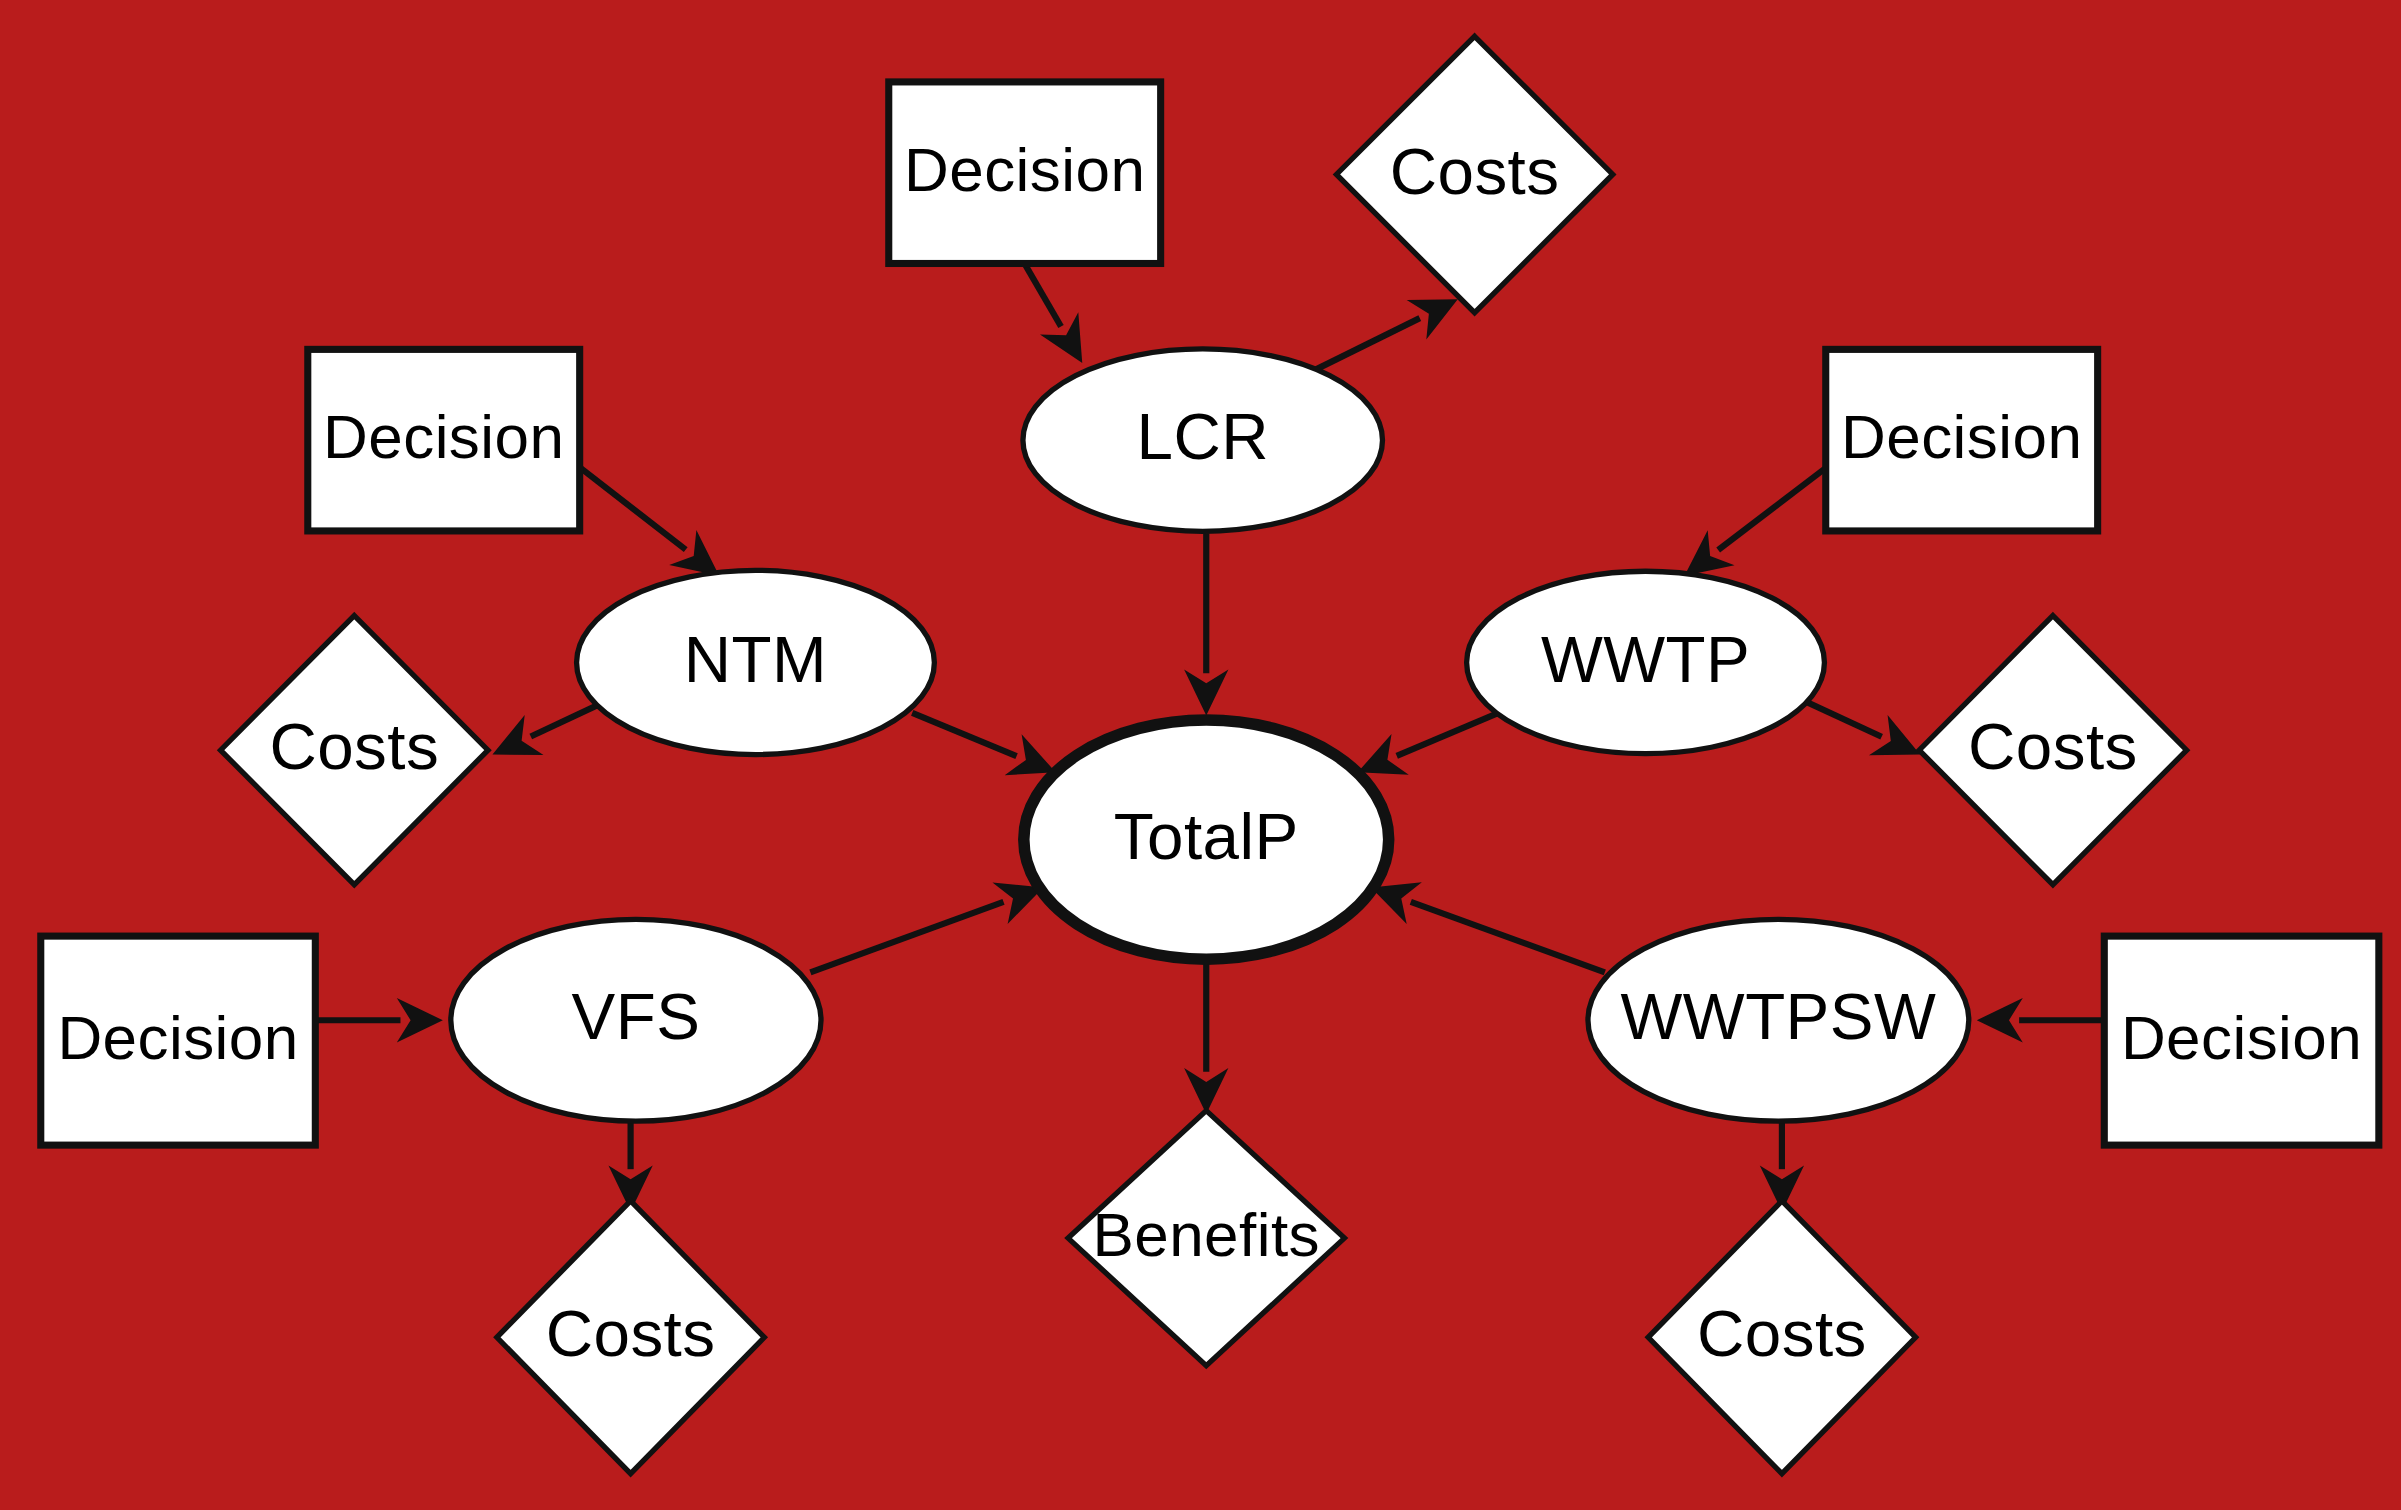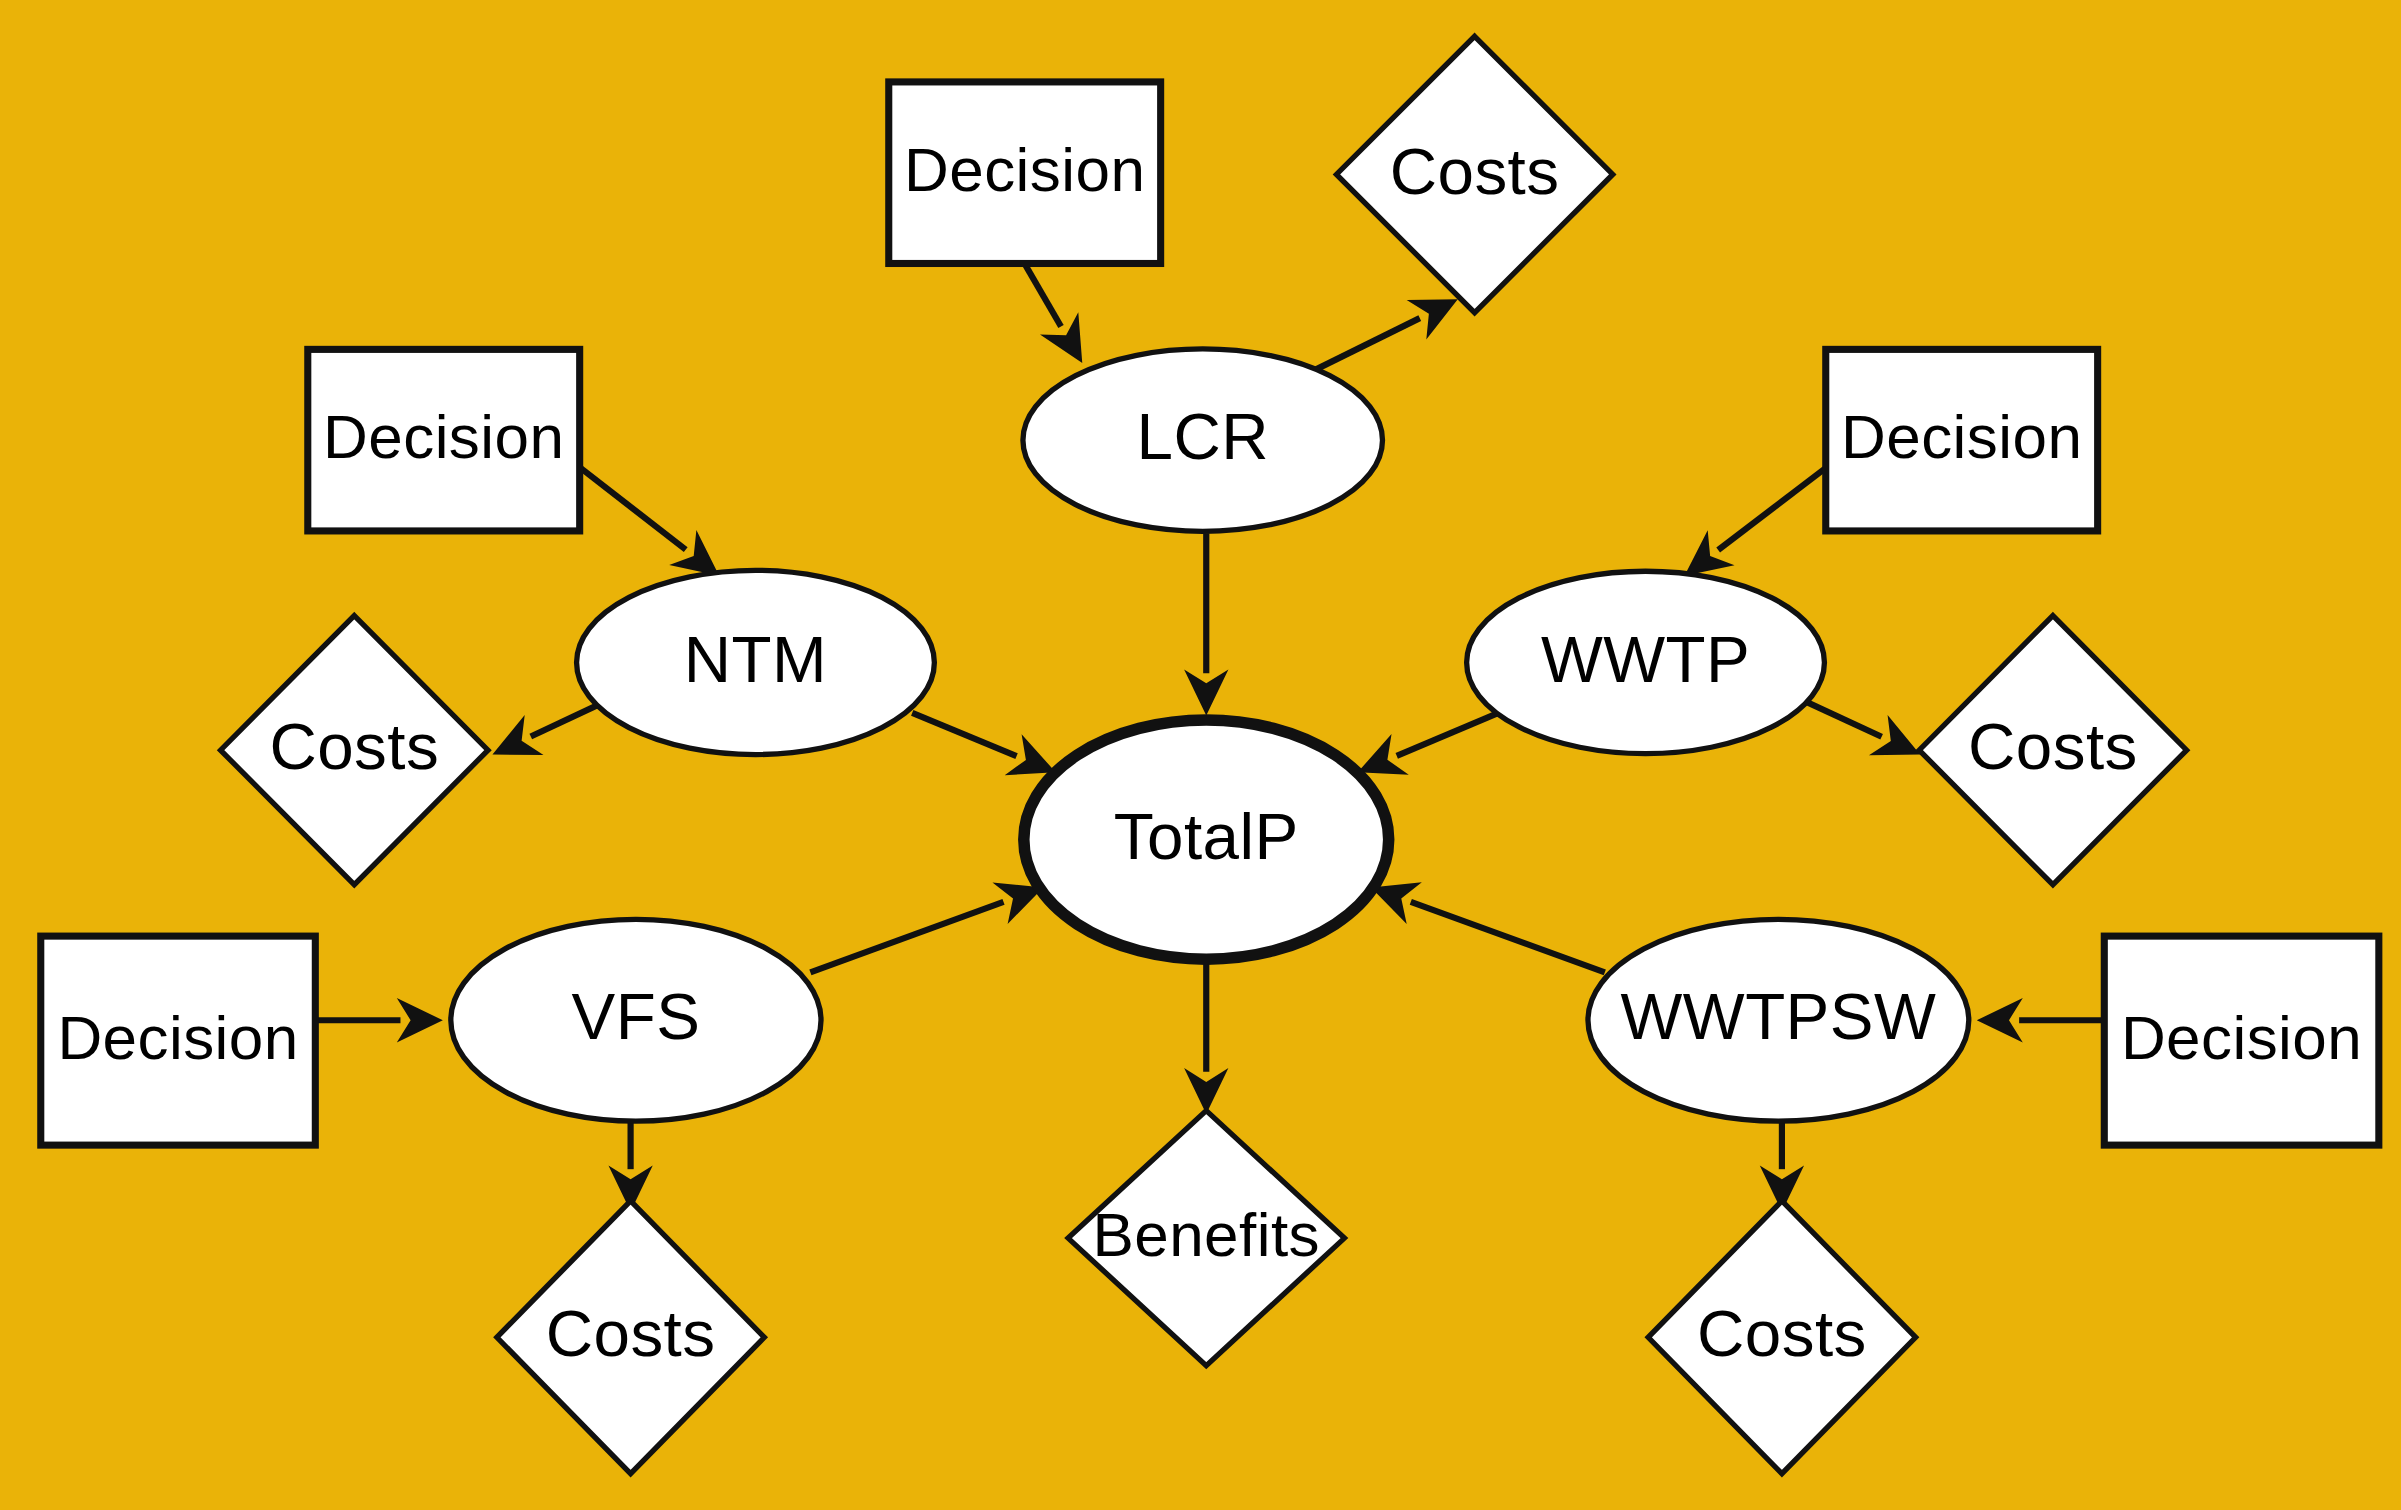--- a/index.html
+++ b/index.html
@@ -8,21 +8,21 @@
     padding: 0;
     background: #ffffff;
   }
   body {
     font-family: "Liberation Sans", sans-serif;
   }
   #diagram-root {
     position: relative;
     width: 2401px;
     height: 1510px;
-    background: #eab308;
+    background: #b91c1c;
     overflow: hidden;
   }
   svg.canvas {
     display: block;
     width: 2401px;
     height: 1510px;
   }
   .node-shape {
     fill: #ffffff;
     stroke: #111111;

